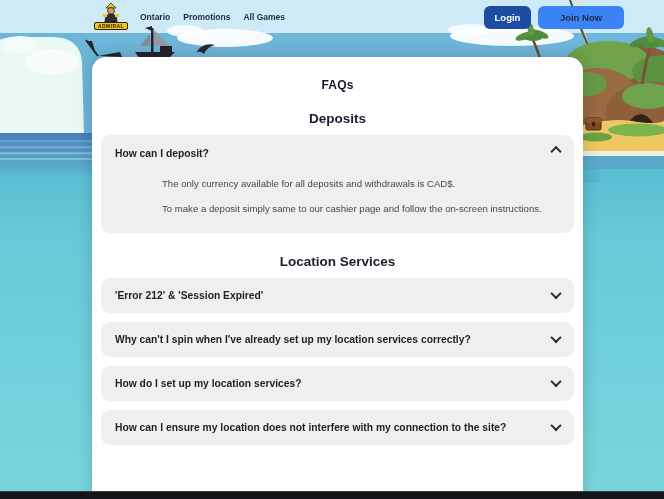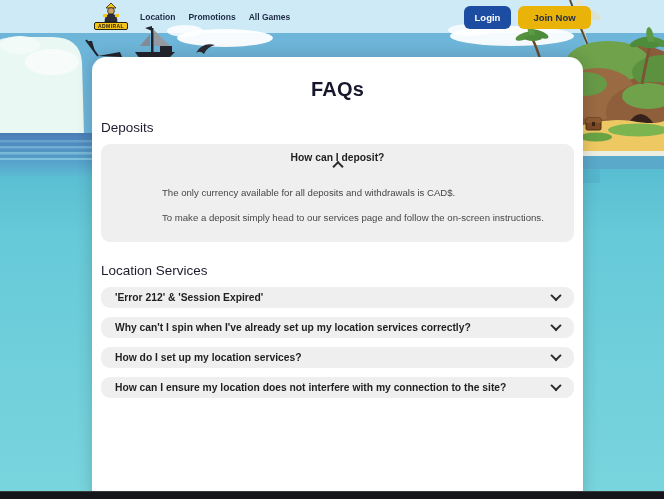--- a/index.html
+++ b/index.html
@@ -11,37 +11,37 @@
   .bg { position:absolute; left:0; top:0; z-index:0; }
 
   
   .nav { position:absolute; left:0; top:0; width:664px; height:36px; z-index:3; }
   .logo { position:absolute; left:94px; top:2px; width:34px; height:30px; cursor:pointer; text-align:center; }
   .logo-banner { position:absolute; left:0; bottom:2px; width:34px; height:8px; background:#f5c518;
                  border:1px solid #2a2213; border-radius:2px; font-size:5px; font-weight:bold;
                  color:#20180a; line-height:6px; letter-spacing:.4px; }
   .nav-links { position:absolute; left:140px; top:12px; display:flex; gap:13px; }
   .nav-links a { font-size:8.5px; font-weight:700; color:#1e2a44; text-decoration:none; cursor:pointer; }
-  .auth { position:absolute; left:464px; top:6px; display:flex; gap:7px; }
+  .auth { position:absolute; left:484px; top:6px; display:flex; gap:7px; }
   .btn { border:none; border-radius:6px; height:23px; font-family:"Liberation Sans", sans-serif;
          font-weight:700; font-size:9.5px; cursor:pointer; }
   .btn-login { width:47px; background:#1d4da3; color:#ffffff; }
-  .btn-join  { width:73px; background:#eab308; color:#1e2a44; }
+  .btn-join  { width:86px; background:#3b82f6; color:#1e2a44; }
 
   
   .card { position:absolute; left:92px; top:57px; width:491px; height:442px; background:#ffffff;
           border-radius:14px 14px 0 0; box-shadow:0 0 16px rgba(0,0,0,.18); z-index:1;
           padding:0 9px; }
-  .page-title { text-align:center; margin-top:21px; font-size:20px; font-weight:800; color:#17172c;
+  .page-title { text-align:center; margin-top:21px; font-size:12px; font-weight:800; color:#17172c;
                 letter-spacing:.2px; }
-  .section-heading { margin-top:19px; font-size:13.5px; font-weight:400; color:#1c1c2e; }
+  .section-heading { margin-top:19px; font-size:13.5px; font-weight:700; color:#1c1c2e;text-align:center; }
   .acc { background:#efefef; border-radius:9px; margin-top:9px; }
   .acc-head { display:flex; align-items:center; justify-content:space-between;
-              padding:0 14px; height:21px; cursor:pointer; }
-  .acc.expanded .acc-head { height:28px; padding-top:8px;flex-direction:column; }
+              padding:0 14px; height:35px; cursor:pointer; }
+  .acc.expanded .acc-head { height:28px; padding-top:8px; }
   .acc-q { font-size:10.3px; font-weight:800; color:#1f1f1f; }
   .chev { width:8px; height:8px; border-left:2px solid #2c2c2c; border-bottom:2px solid #2c2c2c;
           flex:0 0 auto; }
   .chev.down { transform:rotate(-45deg) translate(1px,-1px); }
   .chev.up   { transform:rotate(135deg) translate(-1px,1px); }
   .acc-body { padding:10px 14px 16px 14px; }
   .acc-body p { font-size:9.6px; color:#474747; line-height:1.55; margin-top:10px; max-width:452px;margin-left:47px; }
   .acc-body p:first-child { margin-top:4px; }
   .ls-heading { margin-top:21px; }
 
@@ -163,21 +163,21 @@
       <svg width="34" height="22" viewBox="0 0 34 22" aria-hidden="true">
         <path d="M12 6 L17 1 L22 6 Z" fill="#f5c518" stroke="#2a2213" stroke-width="0.8"></path>
         <circle cx="17" cy="9" r="3.4" fill="#caa06a" stroke="#2a2213" stroke-width="0.8"></circle>
         <path d="M11 20 Q11 12 17 12 Q23 12 23 20 Z" fill="#2c2c3a" stroke="#1a1a24" stroke-width="0.8"></path>
         <rect x="9" y="12" width="4" height="3" fill="#f5c518"></rect>
         <rect x="21" y="12" width="4" height="3" fill="#f5c518"></rect>
       </svg>
       <div class="logo-banner">ADMIRAL</div>
     </div>
     <nav class="nav-links">
-      <a>Location</a>
+      <a>Ontario</a>
       <a>Promotions</a>
       <a>All Games</a>
     </nav>
     <div class="auth">
       <button class="btn btn-login">Login</button>
       <button class="btn btn-join">Join Now</button>
     </div>
   </header>
 
   <main class="card">
@@ -185,21 +185,21 @@
 
     <h2 class="section-heading">Deposits</h2>
 
     <section class="acc expanded">
       <div class="acc-head">
         <span class="acc-q">How can I deposit?</span>
         <span class="chev up"></span>
       </div>
       <div class="acc-body">
         <p>The only currency available for all deposits and withdrawals is CAD$.</p>
-        <p>To make a deposit simply head to our services page and follow the on-screen instructions.</p>
+        <p>To make a deposit simply same to our cashier page and follow the on-screen instructions.</p>
       </div>
     </section>
 
     <h2 class="section-heading ls-heading">Location Services</h2>
 
     <section class="acc">
       <div class="acc-head">
         <span class="acc-q">'Error 212' &amp; 'Session Expired'</span>
         <span class="chev down"></span>
       </div>

